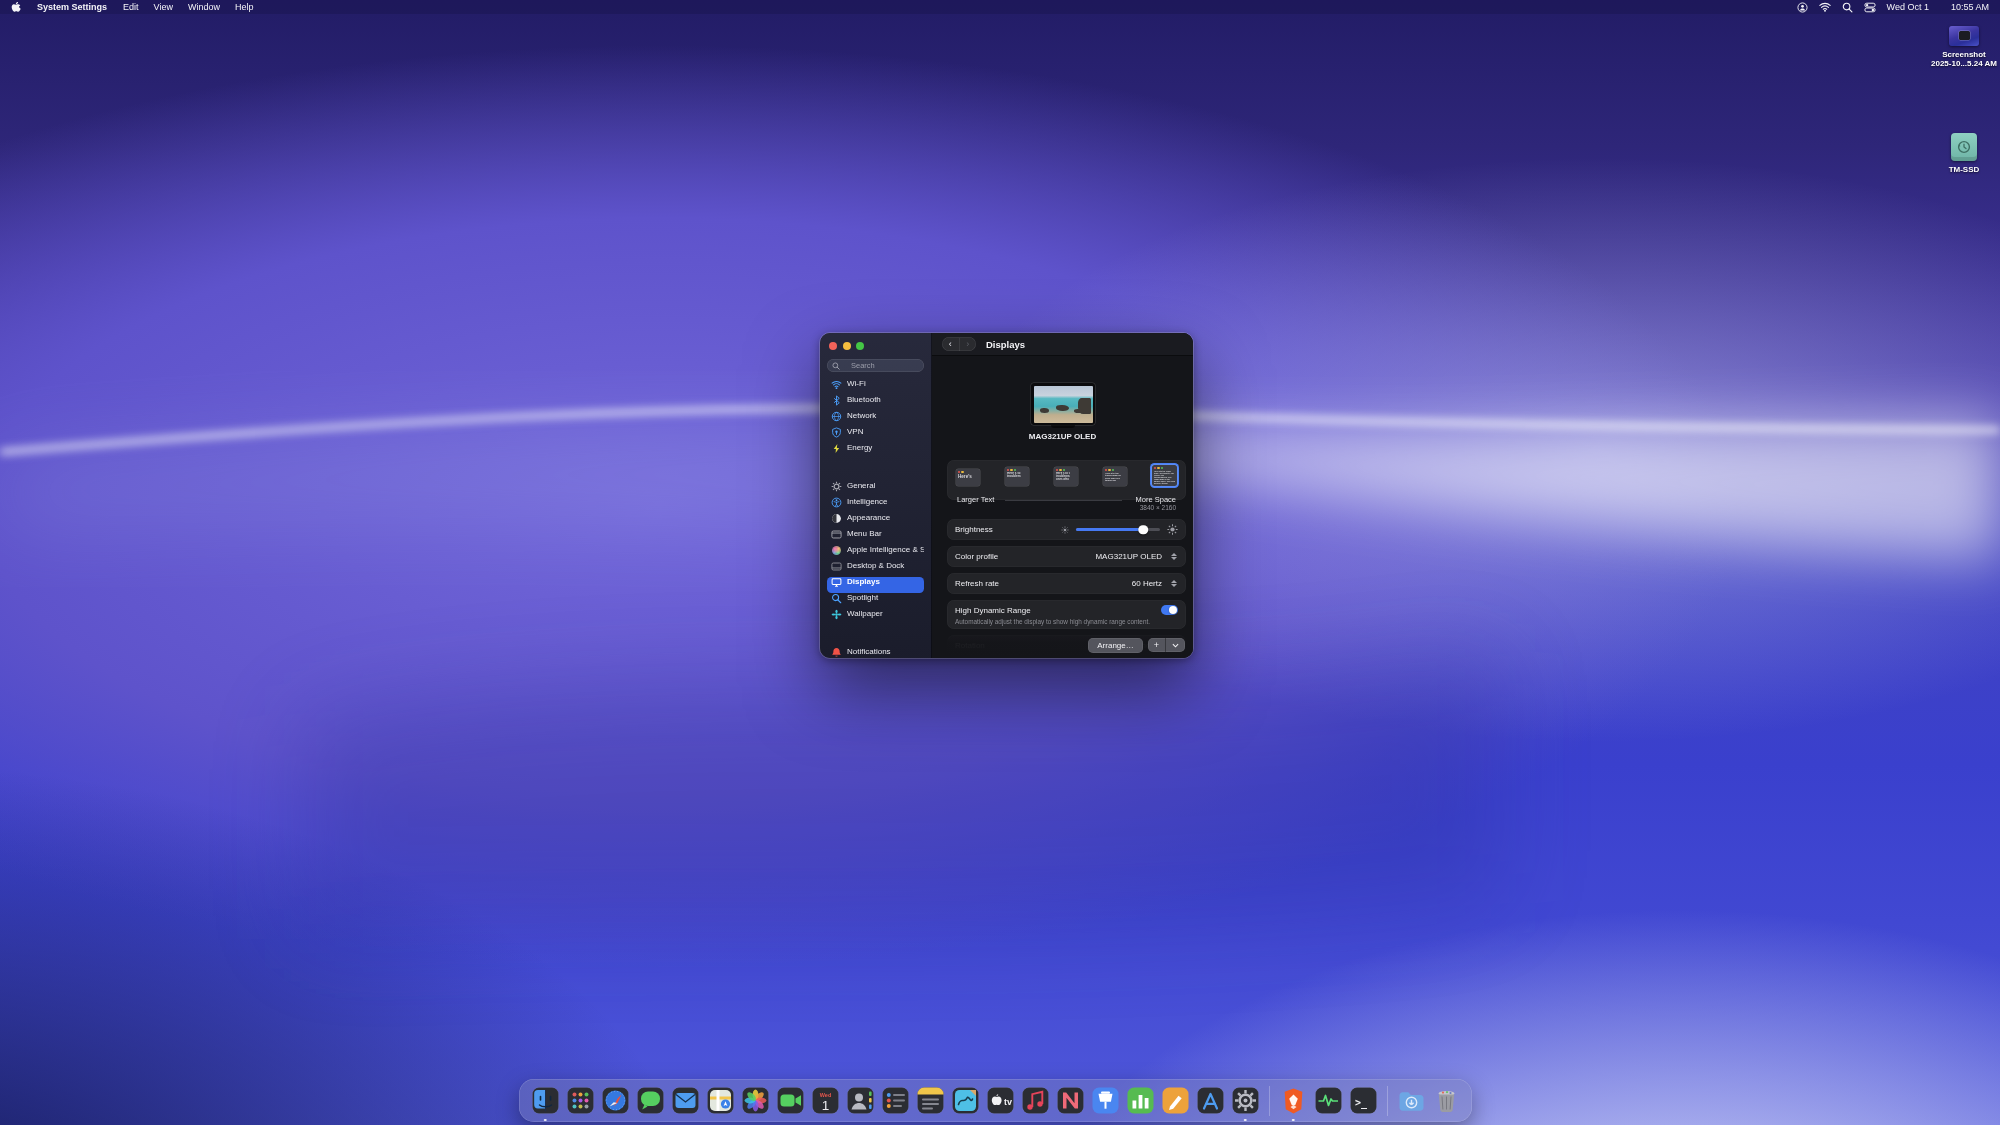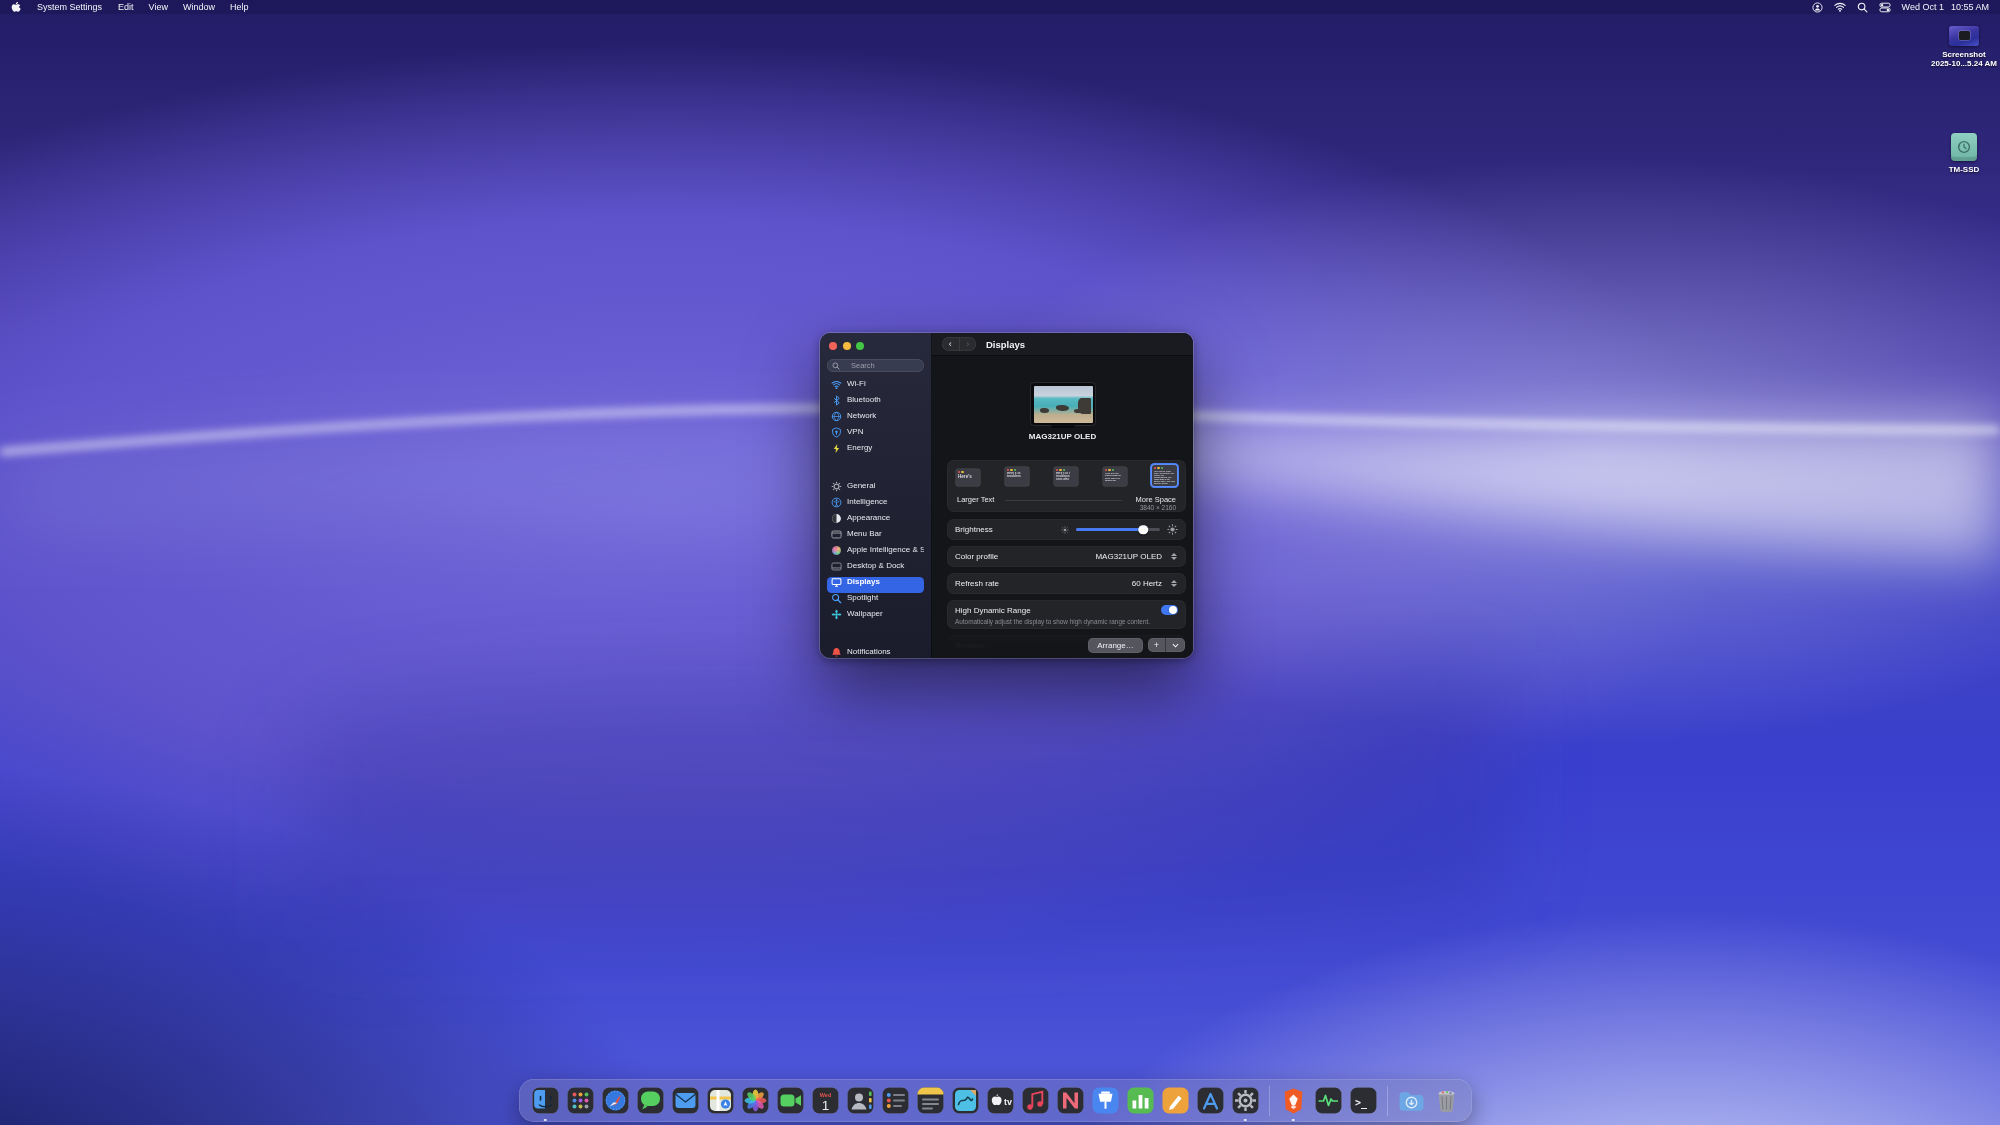--- a/index.html
+++ b/index.html
@@ -12,23 +12,23 @@
       radial-gradient(950px 430px at 80% 40%, rgba(196,201,248,.50), rgba(196,201,248,0) 68%),
       radial-gradient(1500px 640px at 33% 45%, #7267d9 0%, #5e53cb 45%, rgba(94,83,203,0) 72%),
       linear-gradient(180deg,#221c66 0%,#2e2679 13%,#3c3194 25%,#4b3fae 36%,#4042c2 52%,#3a40cd 68%,#4148d2 82%,#5058da 100%);
   }
   .wave-svg{position:absolute;left:0;top:0;pointer-events:none}
 
   
   .menubar{position:absolute;top:0;left:0;right:0;height:14px;background:rgba(28,22,82,.55);
     display:flex;align-items:center;padding:0 11px;color:#f4f4f8;font-size:9px;z-index:50}
   .mleft{display:flex;align-items:center;gap:16px}
-  .appname{font-weight:normal}
+  .appname{font-weight:bold}
   .mright{margin-left:auto;display:flex;align-items:center;gap:11px}
-  .mtime{display:flex;gap:7px}
+  .mtime{display:flex;gap:22px}
   .mic{display:flex;align-items:center}
 
   
   .dicon{position:absolute;display:flex;flex-direction:column;align-items:center;width:86px;z-index:5}
   .dlabel{font-size:8px;color:#fff;text-shadow:0 1px 2px rgba(0,0,0,.65);text-align:center;line-height:1.15;font-weight:bold;margin-top:4px}
   .shot-thumb{width:30px;height:20px;border-radius:3px;box-shadow:0 1px 3px rgba(0,0,0,.5);
     background:linear-gradient(160deg,#6a5fd0 0%,#3b35a0 45%,#2a2f9a 70%,#4a52c8 100%);position:relative;overflow:hidden}
   .shot-thumb::after{content:"";position:absolute;left:10px;top:5px;width:11px;height:9px;border-radius:1.5px;background:#1b1c22;box-shadow:0 0 0 .5px rgba(255,255,255,.35)}
   .tm-drive{width:26px;height:28px;border-radius:4px;background:linear-gradient(180deg,#8fd0c2,#6db4a6);box-shadow:inset 0 -4px 0 rgba(0,0,0,.12),0 1px 3px rgba(0,0,0,.5);display:flex;align-items:center;justify-content:center}
 
@@ -60,21 +60,21 @@
   .ctitle{font-size:9.5px;font-weight:bold;color:#f3f3f6}
 
   .monitor{position:absolute;left:99px;top:50px;width:64px;height:42px;background:#0b0b0d;border-radius:3px;box-shadow:0 0 0 .5px rgba(255,255,255,.18);padding:2.5px;box-sizing:border-box}
   .mscreen{width:100%;height:100%;border-radius:1px;overflow:hidden;position:relative;
     background:linear-gradient(180deg,#b9c6d6 0%,#c9d3de 26%,#58b9c2 34%,#49aeb8 55%,#bfae8e 78%,#cdbb9b 100%)}
   .mscreen i{position:absolute;background:#3e3a35;border-radius:40% 50% 45% 50%}
   .mstand{position:absolute;left:119px;top:92px;width:24px;height:3px;border-radius:0 0 6px 6px;background:rgba(0,0,0,.55)}
   .mname{position:absolute;left:0;right:0;top:99px;text-align:center;font-size:8px;font-weight:bold;color:#ededf1}
 
   .card{position:absolute;left:15px;width:239px;background:#232428;border-radius:7px;box-shadow:inset 0 0 0 .5px rgba(255,255,255,.05);box-sizing:border-box}
-  .presets{top:127px;height:52px}
+  .presets{top:127px;height:40px}
   .thumbrow{position:absolute;top:5px;left:9px;right:9px;display:flex;justify-content:space-between;align-items:flex-end}
   .pthumb{background:#3c3d44;border-radius:2.5px;box-shadow:0 0 0 .5px rgba(255,255,255,.2);overflow:hidden;position:relative;box-sizing:border-box;padding:1.5px 2px}
   .pthumb.sel{box-shadow:0 0 0 .6px rgba(255,255,255,.2),0 0 0 2px #4a80f5}
   .pdots{display:flex;gap:1.2px;margin-bottom:1px}
   .pdots b{width:2.2px;height:2.2px;border-radius:50%;display:block}
   .ptxt{color:#d6d6db;font-weight:bold;line-height:1.12;word-break:break-word;overflow:hidden}
   .pline{position:absolute;left:58px;right:64px;top:39.5px;height:1px;background:#3a3b41}
   .plab-l{position:absolute;left:10px;top:35px;font-size:7.5px;color:#e9e9ed}
   .plab-r{position:absolute;right:10px;top:35px;font-size:7.5px;color:#e9e9ed;text-align:right}
   .pres{position:absolute;right:10px;top:44px;font-size:6.5px;color:#97979f;text-align:right}

